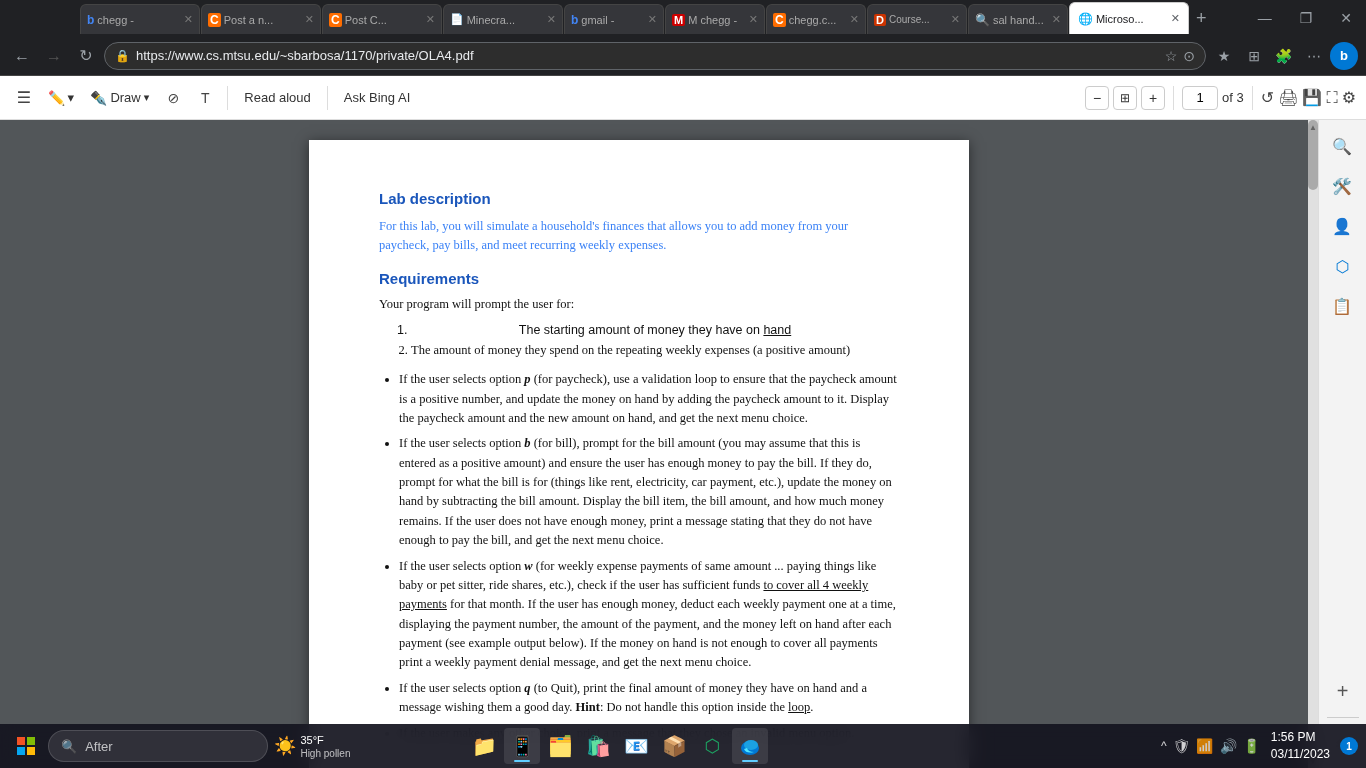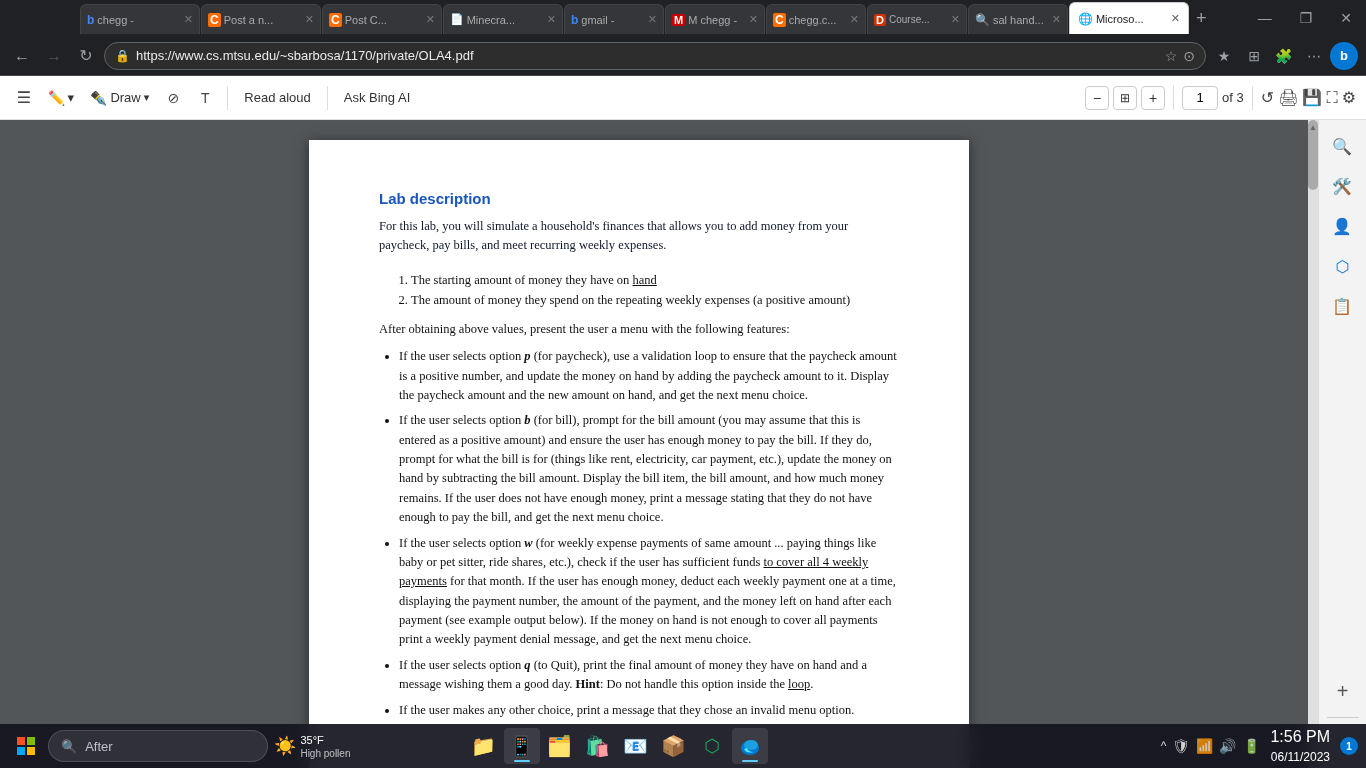--- a/index.html
+++ b/index.html
@@ -143,28 +143,29 @@
     <button style="background:none;border:none;cursor:pointer;font-size:16px;color:#444;">⚙</button>
   </div>
 
   <div style="flex:1;display:flex;overflow:hidden;background:#525659;position:relative;height:calc(768px - 44px - 36px - 40px - 44px);">
 
     <div style="flex:1;overflow-y:auto;display:flex;justify-content:center;padding:20px 60px 20px 20px;background:#525659;">
 
       <div style="width:660px;background:#fff;box-shadow:0 2px 12px rgba(0,0,0,0.5);padding:50px 70px;min-height:850px;">
 
         <h2 style="color:#1a56bb;font-size:15px;font-weight:600;margin-bottom:10px;font-family:'Segoe UI',Arial,sans-serif;">Lab description</h2>
-        <p style="font-size:12.5px;color:#0f172a;line-height:1.55;margin-bottom:14px;font-family:'Times New Roman',Times,serif;">For this lab, you will simulate a household's finances that allows you to add money from your paycheck, pay bills, and meet recurring weekly expenses.</p>
-
+        <p style="font-size:12.5px;color:#3b82f6;line-height:1.55;margin-bottom:14px;font-family:'Times New Roman',Times,serif;">For this lab, you will simulate a household's finances that allows you to add money from your paycheck, pay bills, and meet recurring weekly expenses.</p>
+
+        <h2 style="color:#1a56bb;font-size:15px;font-weight:600;margin-bottom:8px;font-family:'Segoe UI',Arial,sans-serif;">Requirements</h2>
+        <p style="font-size:12.5px;color:#111;line-height:1.55;margin-bottom:6px;font-family:'Times New Roman',Times,serif;">Your program will prompt the user for:</p>
         <ol style="margin-left:32px;margin-bottom:10px;">
-          <li style="font-size:12.5px;color:#111;line-height:1.6;font-family:Liberation Serif, serif;">The starting amount of money they have on <span style="text-decoration:underline;">hand</span></li>
+          <li style="font-size:12.5px;color:#111;line-height:1.6;font-family:Liberation Sans, sans-serif;text-align:center;">The starting amount of money they have on <span style="text-decoration:underline;">hand</span></li>
           <li style="font-size:12.5px;color:#111;line-height:1.6;font-family:'Times New Roman',Times,serif;">The amount of money they spend on the repeating weekly expenses (a positive amount)</li>
         </ol>
 
-        <p style="font-size:12.5px;color:#111;line-height:1.55;margin-bottom:8px;font-family:'Times New Roman',Times,serif;">After obtaining above values, present the user a menu with the following features:</p>
 
         <ul style="margin-left:20px;margin-bottom:10px;list-style-type:disc;">
           <li style="font-size:12.5px;color:#111;line-height:1.55;margin-bottom:6px;font-family:'Times New Roman',Times,serif;">If the user selects option <span style="font-style:italic;font-weight:bold;">p</span> (for paycheck), use a validation loop to ensure that the paycheck amount is a positive number, and update the money on hand by adding the paycheck amount to it.  Display the paycheck amount and the new amount on hand, and get the next menu choice.</li>
           <li style="font-size:12.5px;color:#111;line-height:1.55;margin-bottom:6px;font-family:'Times New Roman',Times,serif;">If the user selects option <span style="font-style:italic;font-weight:bold;">b</span> (for bill), prompt for the bill amount (you may assume that this is entered as a positive amount) and ensure the user has enough money to pay the bill. If they do, prompt for what the bill is for (things like rent, electricity, car payment, etc.), update the money on hand by subtracting the bill amount. Display the bill item, the bill amount, and how much money remains.  If the user does not have enough money, print a message stating that they do not have enough to pay the bill, and get the next menu choice.</li>
           <li style="font-size:12.5px;color:#111;line-height:1.55;margin-bottom:6px;font-family:'Times New Roman',Times,serif;">If the user selects option <span style="font-style:italic;font-weight:bold;">w</span> (for weekly expense payments of same amount ... paying things like baby or pet sitter, ride shares, etc.), check if the user has sufficient funds <span style="text-decoration:underline;">to cover all 4 weekly payments</span> for that month.  If the user has enough money, deduct each weekly payment one at a time, displaying the payment number, the amount of the payment, and the money left on hand after each payment (see example output below).  If the money on hand is not enough to cover all payments print a weekly payment denial message, and get the next menu choice.</li>
           <li style="font-size:12.5px;color:#111;line-height:1.55;margin-bottom:6px;font-family:'Times New Roman',Times,serif;">If the user selects option <span style="font-style:italic;font-weight:bold;">q</span> (to Quit), print the final amount of money they have on hand and a message wishing them a good day.  <span style="font-weight:bold;">Hint</span>: Do not handle this option inside the <span style="text-decoration:underline;">loop</span>.</li>
           <li style="font-size:12.5px;color:#111;line-height:1.55;margin-bottom:6px;font-family:'Times New Roman',Times,serif;">If the user makes any other choice, print a message that they chose an invalid menu option.</li>
         </ul>
 
       </div>
@@ -229,22 +230,22 @@
     </div>
 
     <div style="display:flex;align-items:center;gap:6px;margin-left:auto;">
       <button style="background:none;border:none;color:rgba(255,255,255,0.8);font-size:12px;cursor:pointer;">^</button>
       <span style="font-size:14px;color:rgba(255,255,255,0.8);">🛡</span>
       <span style="font-size:14px;color:rgba(255,255,255,0.8);">📶</span>
       <span style="font-size:14px;color:rgba(255,255,255,0.8);">🔊</span>
       <span style="font-size:14px;color:rgba(255,255,255,0.8);">🔋</span>
 
       <div style="cursor:pointer;padding:0 4px;">
-        <div style="color:#fff;font-size:16px;line-height:1.4;text-align:center;">1:56 PM</div>
-        <div style="color:#fff;font-size:12px;line-height:1.4;text-align:right;">06/11/2023</div>
+        <div style="color:#fff;font-size:12px;line-height:1.4;text-align:left;">1:56 PM</div>
+        <div style="color:#fff;font-size:12px;line-height:1.4;text-align:right;">03/11/2023</div>
       </div>
 
       <div style="width:18px;height:18px;background:#0078d4;border-radius:50%;display:flex;align-items:center;justify-content:center;cursor:pointer;">
         <span style="color:#fff;font-size:10px;font-weight:bold;">1</span>
       </div>
     </div>
   </div>
 
   <div style="position:absolute;bottom:8px;left:274px;display:flex;align-items:center;gap:4px;cursor:pointer;">
     <span style="font-size:18px;">☀️</span>

